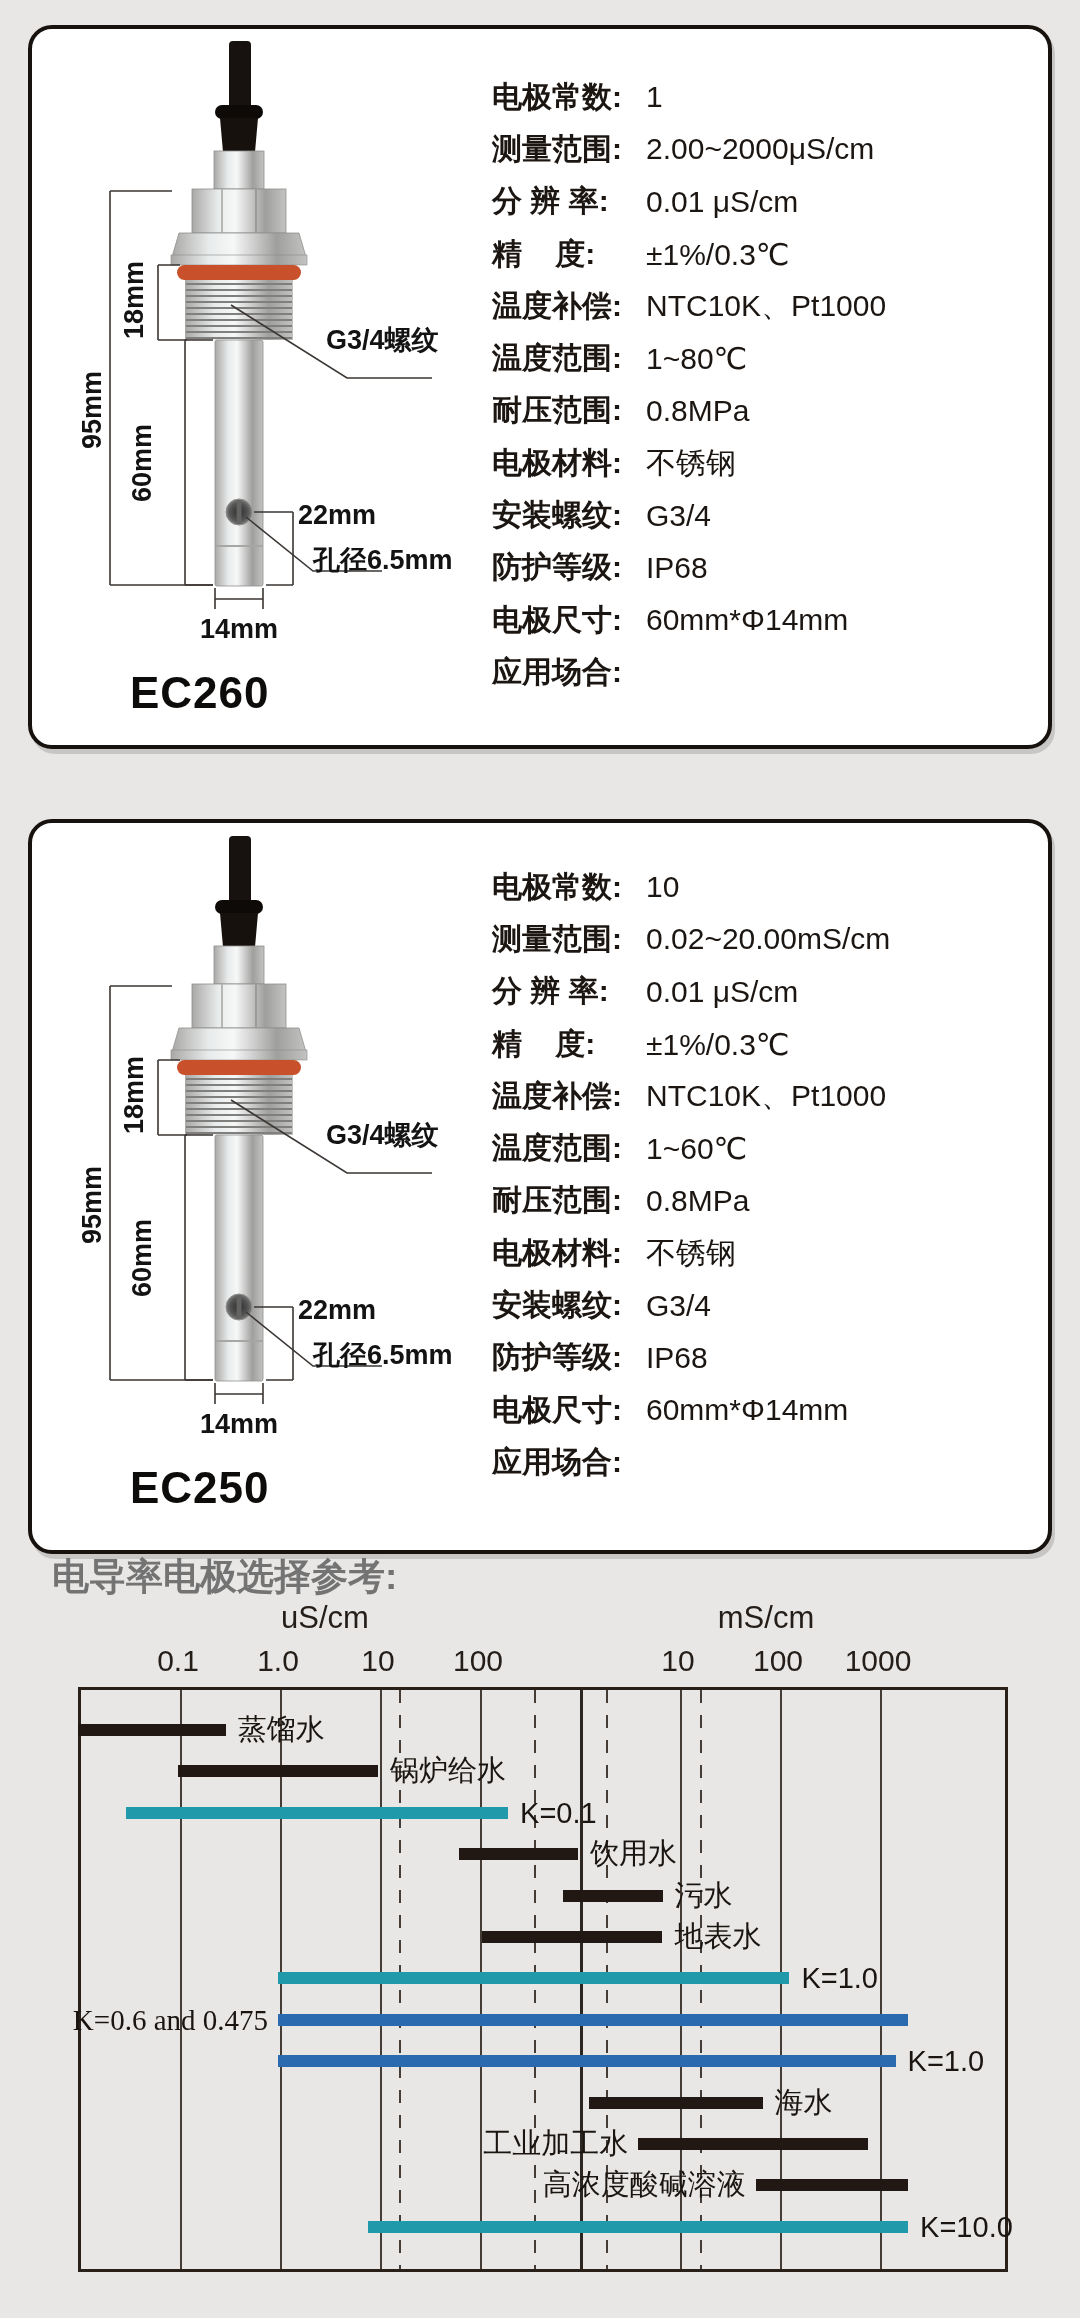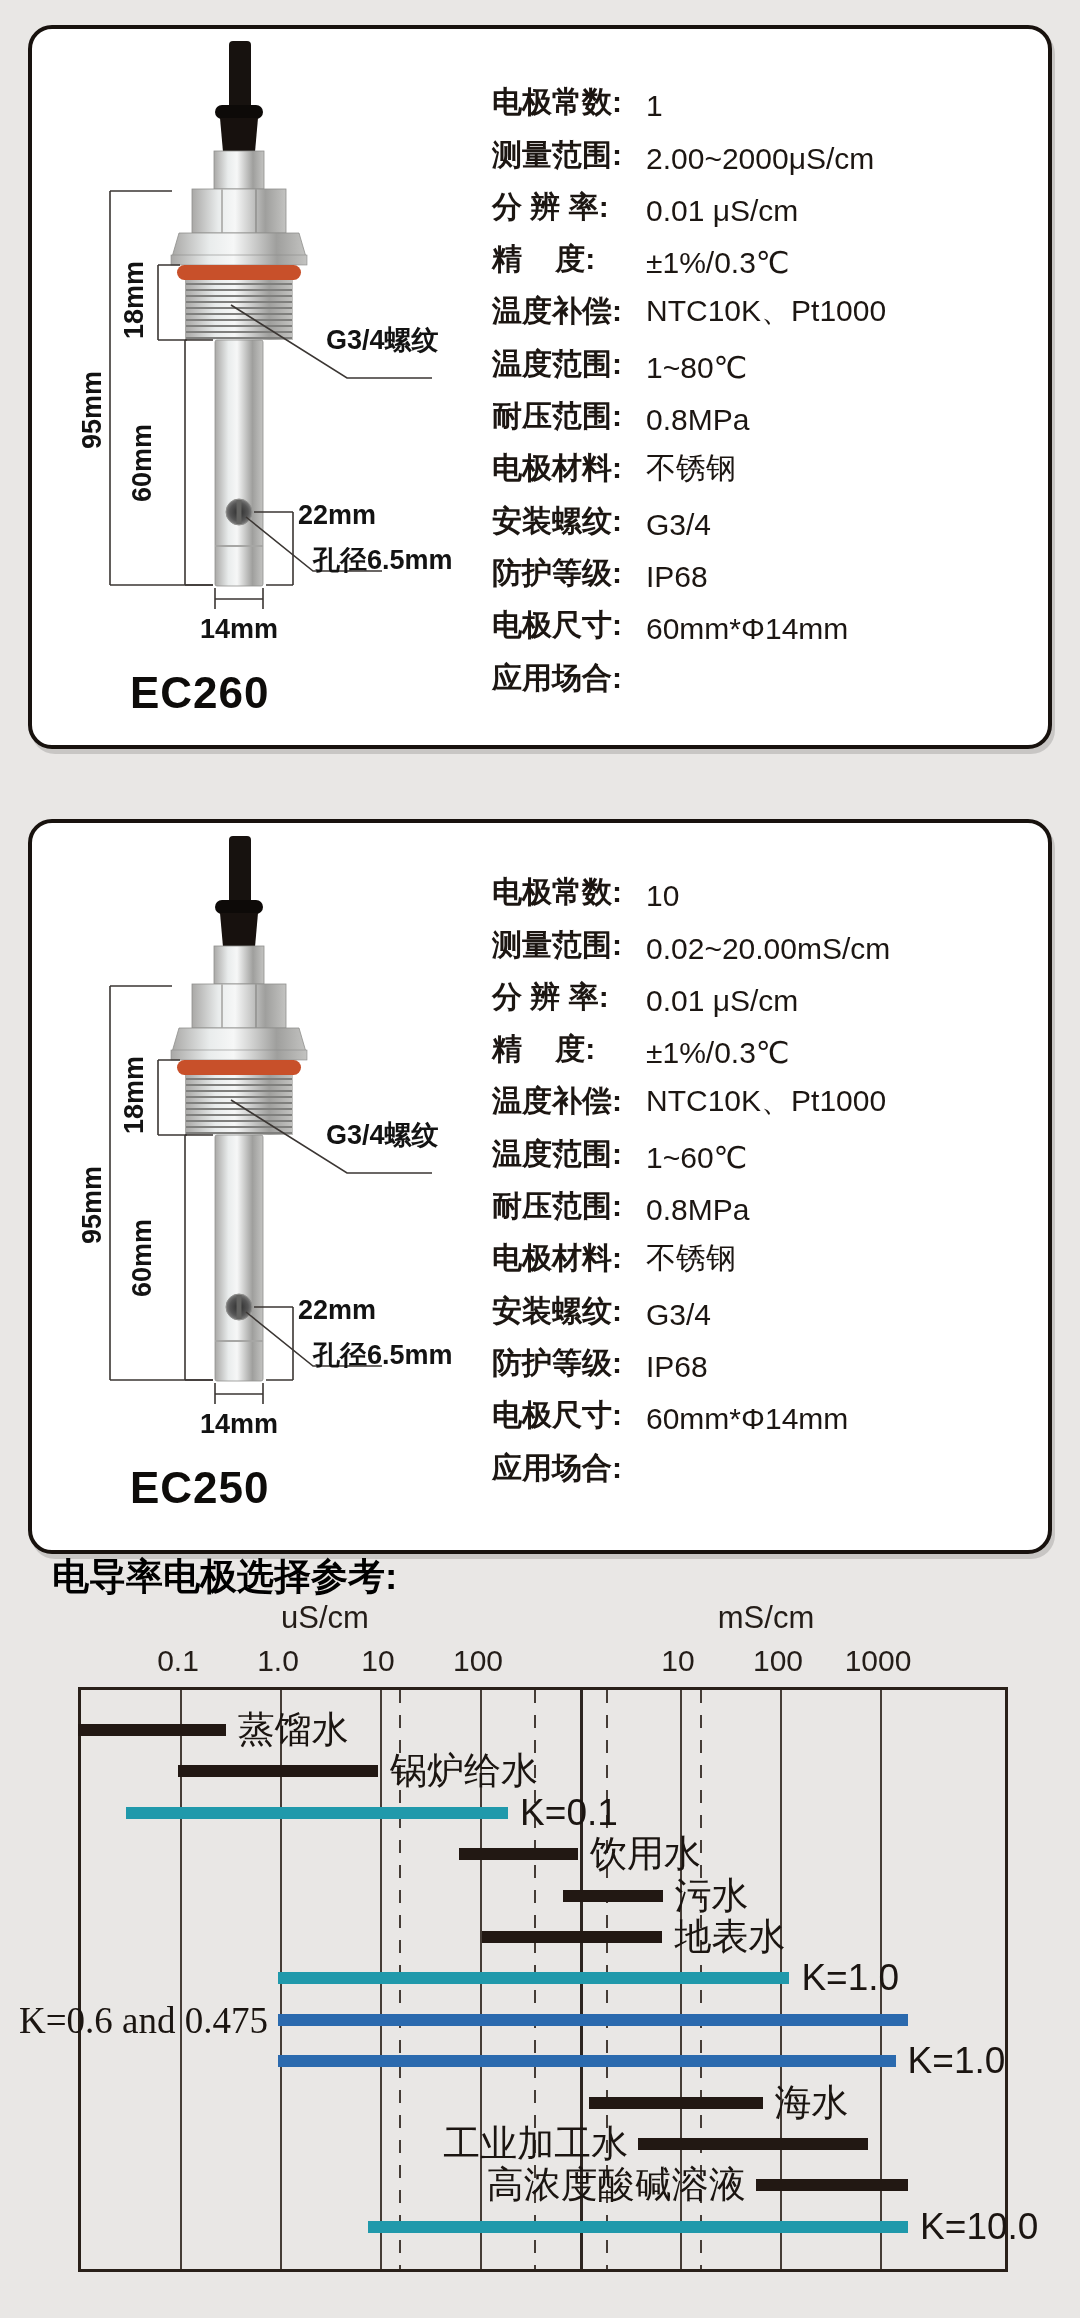--- a/index.html
+++ b/index.html
@@ -5,32 +5,32 @@
   html,body{margin:0;padding:0;background:#d9d7d5;}
   .page{position:relative;width:1080px;height:2318px;background:#e9e7e5;overflow:hidden;
         font-family:"Liberation Sans","DejaVu Sans",sans-serif;color:#1c1612;}
   .card{position:absolute;left:28px;width:1016px;background:#ffffff;border:4px solid #18120e;
         border-radius:24px;box-shadow:3px 5px 0 rgba(0,0,0,0.14);}
   .electrode-svg{position:absolute;left:20px;}
   .dim{position:absolute;font-size:27px;font-weight:600;color:#131313;white-space:nowrap;}
   .dim.rot{width:120px;height:30px;text-align:center;transform:rotate(-90deg);}
   .model{position:absolute;left:130px;width:240px;text-align:left;font-size:44px;font-weight:700;letter-spacing:1px;color:#0e0c0a;}
   .specs{position:absolute;left:492px;width:560px;}
-  .spec-row{display:flex;align-items:flex-end;height:52.3px;font-size:30px;}
+  .spec-row{display:flex;align-items:center;height:52.3px;font-size:30px;}
   .spec-label{width:154px;flex:none;font-weight:600;white-space:pre;}
   .spec-value{font-weight:500;white-space:nowrap;}
-  .chart-title{position:absolute;left:52px;top:1552px;font-size:37px;font-weight:700;color:#000000;}
+  .chart-title{position:absolute;left:52px;top:1552px;font-size:37px;font-weight:700;color:#737373;}
   .unit{position:absolute;top:1600px;width:200px;text-align:center;font-size:31px;color:#241d18;}
   .tick{position:absolute;top:1644px;width:90px;text-align:center;font-size:30px;color:#241d18;}
   .plot{position:absolute;left:78px;top:1687px;width:930px;height:585px;border:3px solid #292019;box-sizing:border-box;}
   .gl{position:absolute;top:0;bottom:0;width:2px;background:#453c36;}
   .gl.em{width:3px;background:#2d2520;}
   .gl.dash{background:repeating-linear-gradient(to bottom,#453c36 0 13px,transparent 13px 25px);}
   .bar{position:absolute;height:12px;}
-  .bar-label{position:absolute;font-size:37px;color:#1b1511;white-space:nowrap;transform:translateY(-50%);}
+  .bar-label{position:absolute;font-size:29px;color:#1b1511;white-space:nowrap;transform:translateY(-50%);}
   .bar-label.left{transform:translate(-100%,-50%);}
 </style>
 </head>
 <body>
 
 <div class="page">
 
   <svg width="0" height="0" style="position:absolute">
     <defs>
       <linearGradient id="steelV" x1="0" y1="0" x2="1" y2="0">

